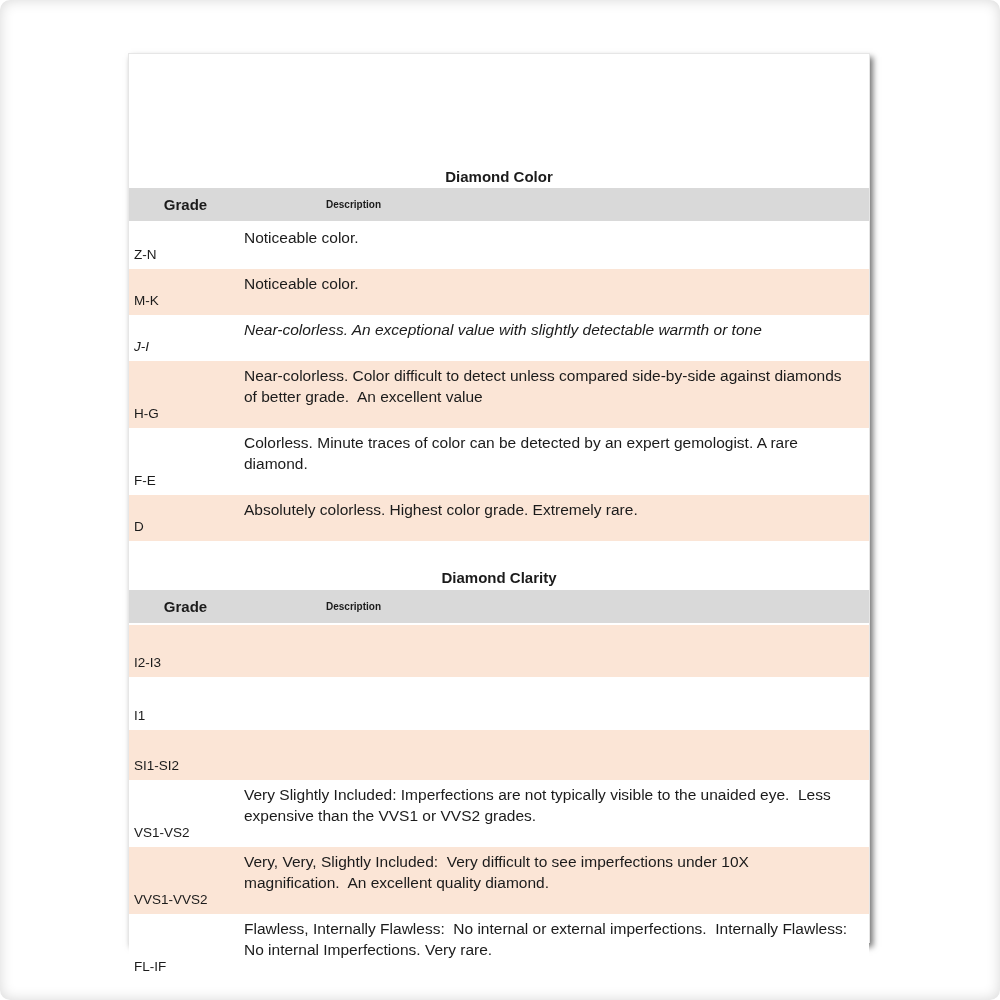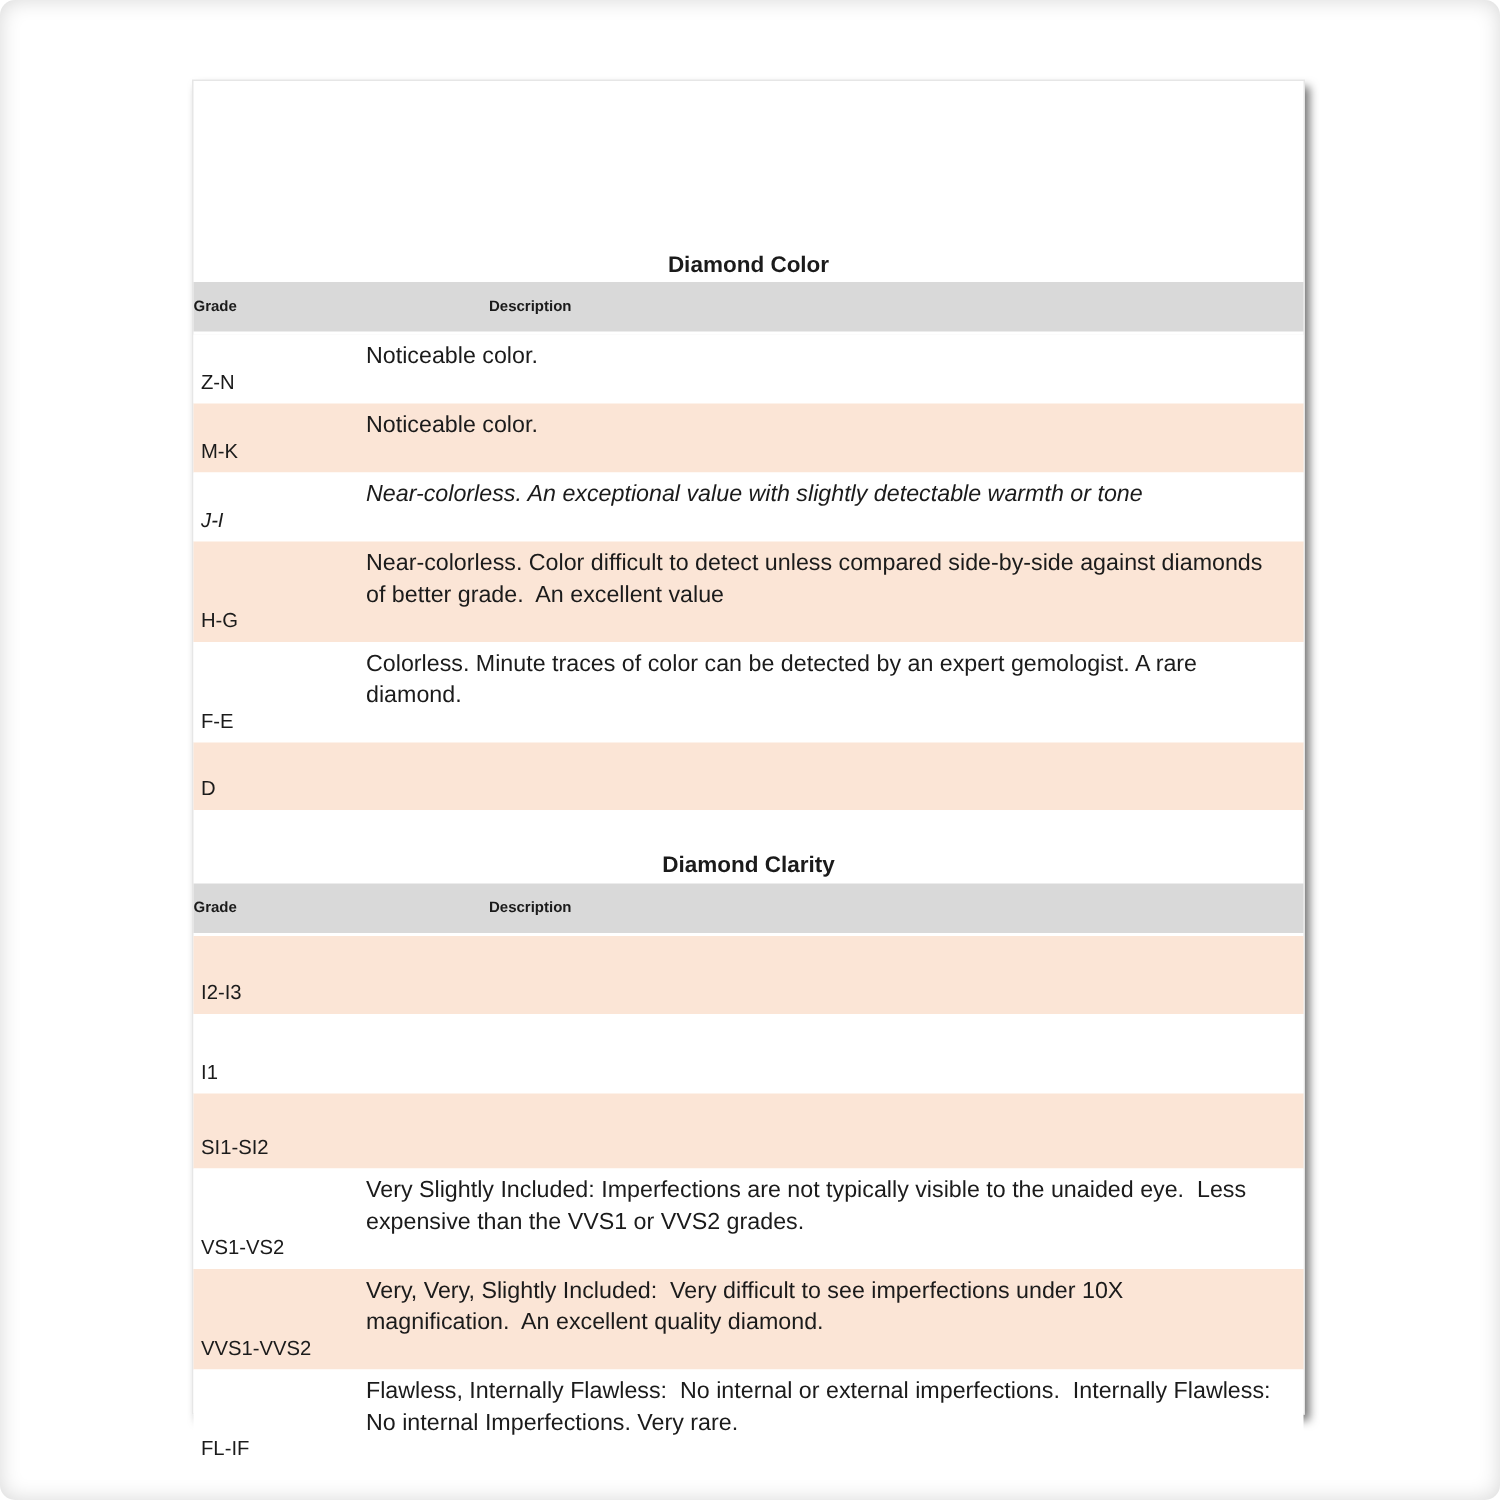--- a/index.html
+++ b/index.html
@@ -47,22 +47,23 @@
 
   .row.head {
     background: #d9d9d9;
     min-height: 35px;
     align-items: center;
     border-bottom: 2px solid #ffffff;
   }
 
   .cell-grade-h {
     width: 113px;
+    text-align: center;
     font-weight: bold;
-    font-size: 10px;
+    font-size: 15px;
   }
 
   .cell-desc-h {
     flex: 1;
     padding-left: 84px;
     font-weight: bold;
     font-size: 10px;
   }
 
   .cell-grade {
@@ -125,20 +126,21 @@
         <div class="row alt t1-r3">
           <div class="cell-grade">H-G</div>
           <div class="cell-desc">Near-colorless. Color difficult to detect unless compared side-by-side against diamonds of better grade.  An excellent value</div>
         </div>
         <div class="row t1-r4">
           <div class="cell-grade">F-E</div>
           <div class="cell-desc">Colorless. Minute traces of color can be detected by an expert gemologist. A rare diamond.</div>
         </div>
         <div class="row alt t1-r5">
           <div class="cell-grade">D</div>
+          <div class="cell-desc">Absolutely colorless. Highest color grade. Extremely rare.</div>
         </div>
       </div>
     </section>
 
     <section class="section-clarity">
       <h2 class="tbl-title">Diamond Clarity</h2>
       <div class="tbl">
         <div class="row head">
           <div class="cell-grade-h">Grade</div>
           <div class="cell-desc-h">Description</div>

